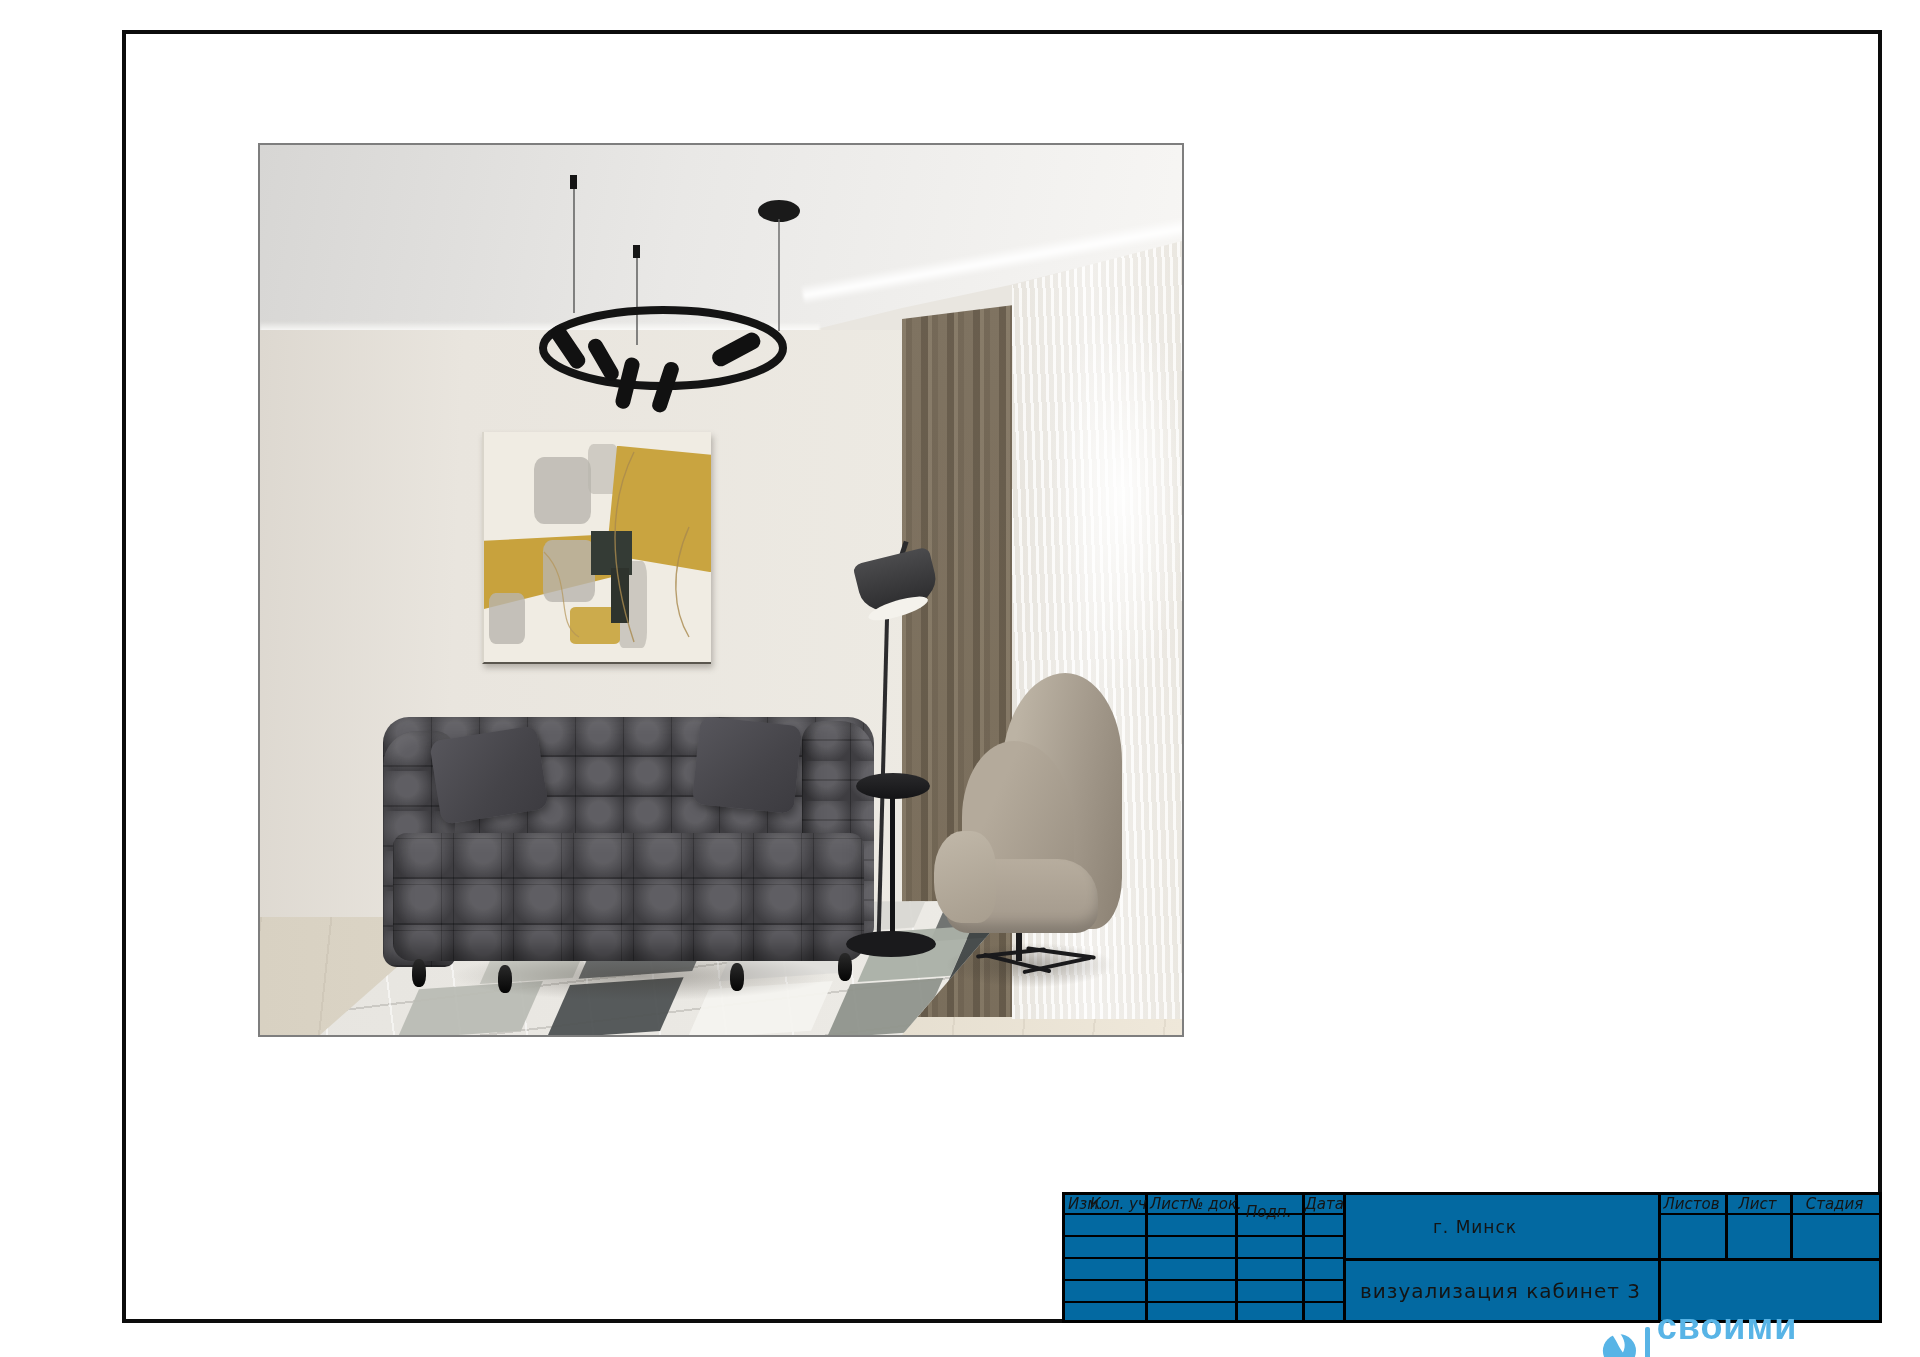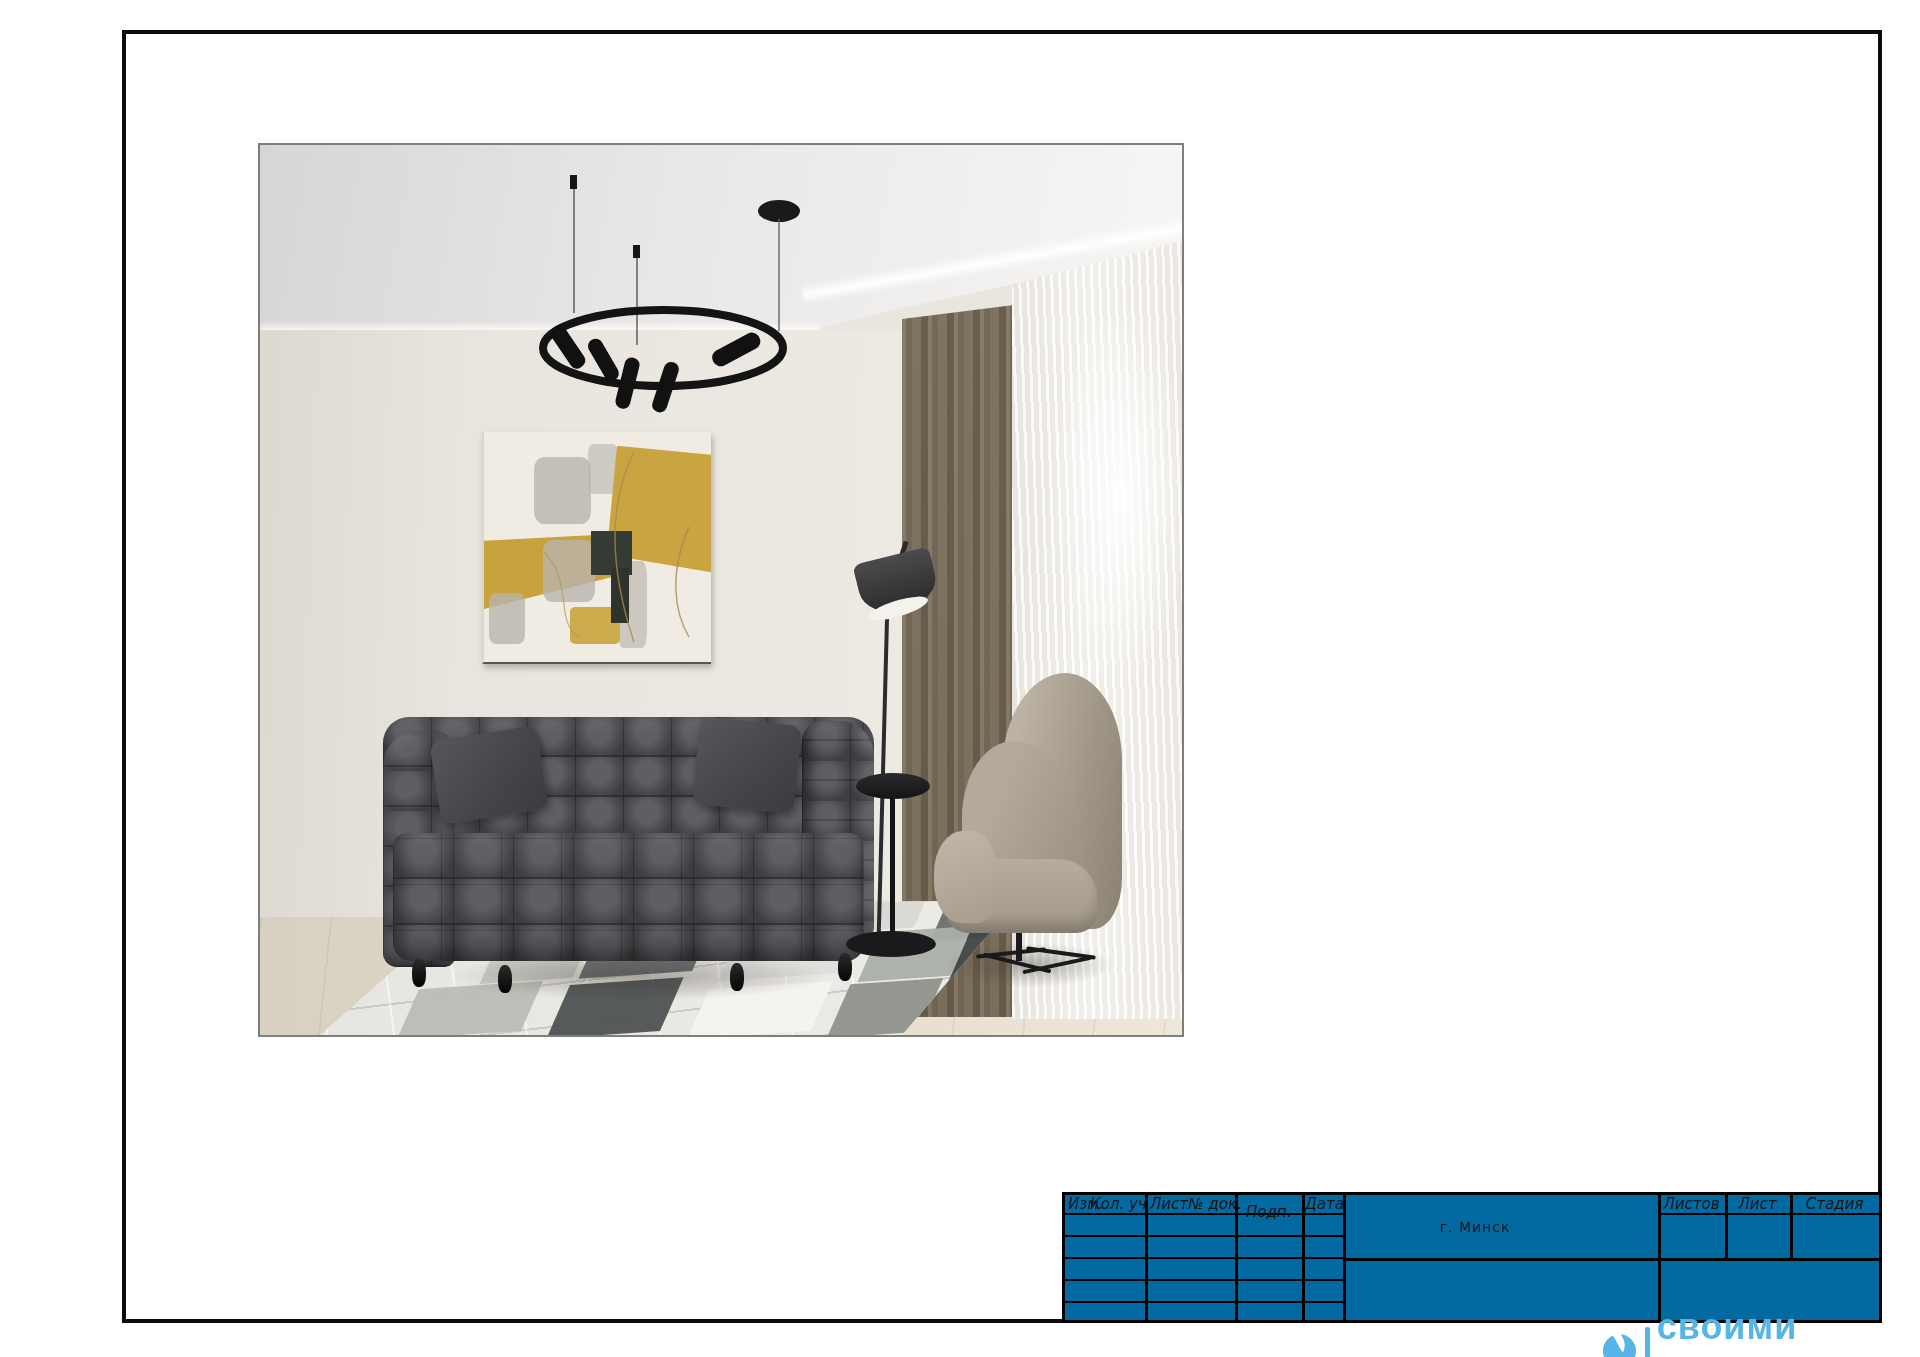--- a/index.html
+++ b/index.html
@@ -263,21 +263,22 @@
   <div class="abs hline" style="left:593px;top:18px;width:221px"></div>
   <div class="abs hline" style="left:278px;top:63px;width:536px;height:3px"></div>
 
   <span class="abs tb-text" style="left:3px;top:0">Изм.</span>
   <span class="abs tb-text" style="left:25px;top:0">Кол. уч</span>
   <span class="abs tb-text" style="left:85px;top:0">Лист</span>
   <span class="abs tb-text" style="left:123px;top:0">№ док.</span>
   <span class="abs tb-text" style="left:181px;top:8px">Подп.</span>
   <span class="abs tb-text" style="left:240px;top:0">Дата</span>
 
-  <div class="abs cell-center" style="left:278px;top:0;width:264px;height:63px;font-size:14px;letter-spacing:1px">г. Минск</div>
+  <div class="abs cell-center" style="left:278px;top:0;width:264px;height:63px;font-size:17px;letter-spacing:1px">г. Минск</div>
+  <div class="abs cell-center" style="left:278px;top:66px;width:315px;height:59px;font-size:20px;letter-spacing:1px">визуализация кабинет 3</div>
 
   <div class="abs cell-center tb-text" style="left:593px;top:0;width:67px;height:18px">Листов</div>
   <div class="abs cell-center tb-text" style="left:660px;top:0;width:65px;height:18px">Лист</div>
   <div class="abs cell-center tb-text" style="left:725px;top:0;width:89px;height:18px">Стадия</div>
 
   <div class="abs cell-center" style="left:593px;top:20px;width:67px;height:43px"></div>
   <div class="abs cell-center" style="left:660px;top:20px;width:65px;height:43px"></div>
   <div class="abs cell-center" style="left:725px;top:20px;width:89px;height:43px"></div>
 </div>
 

